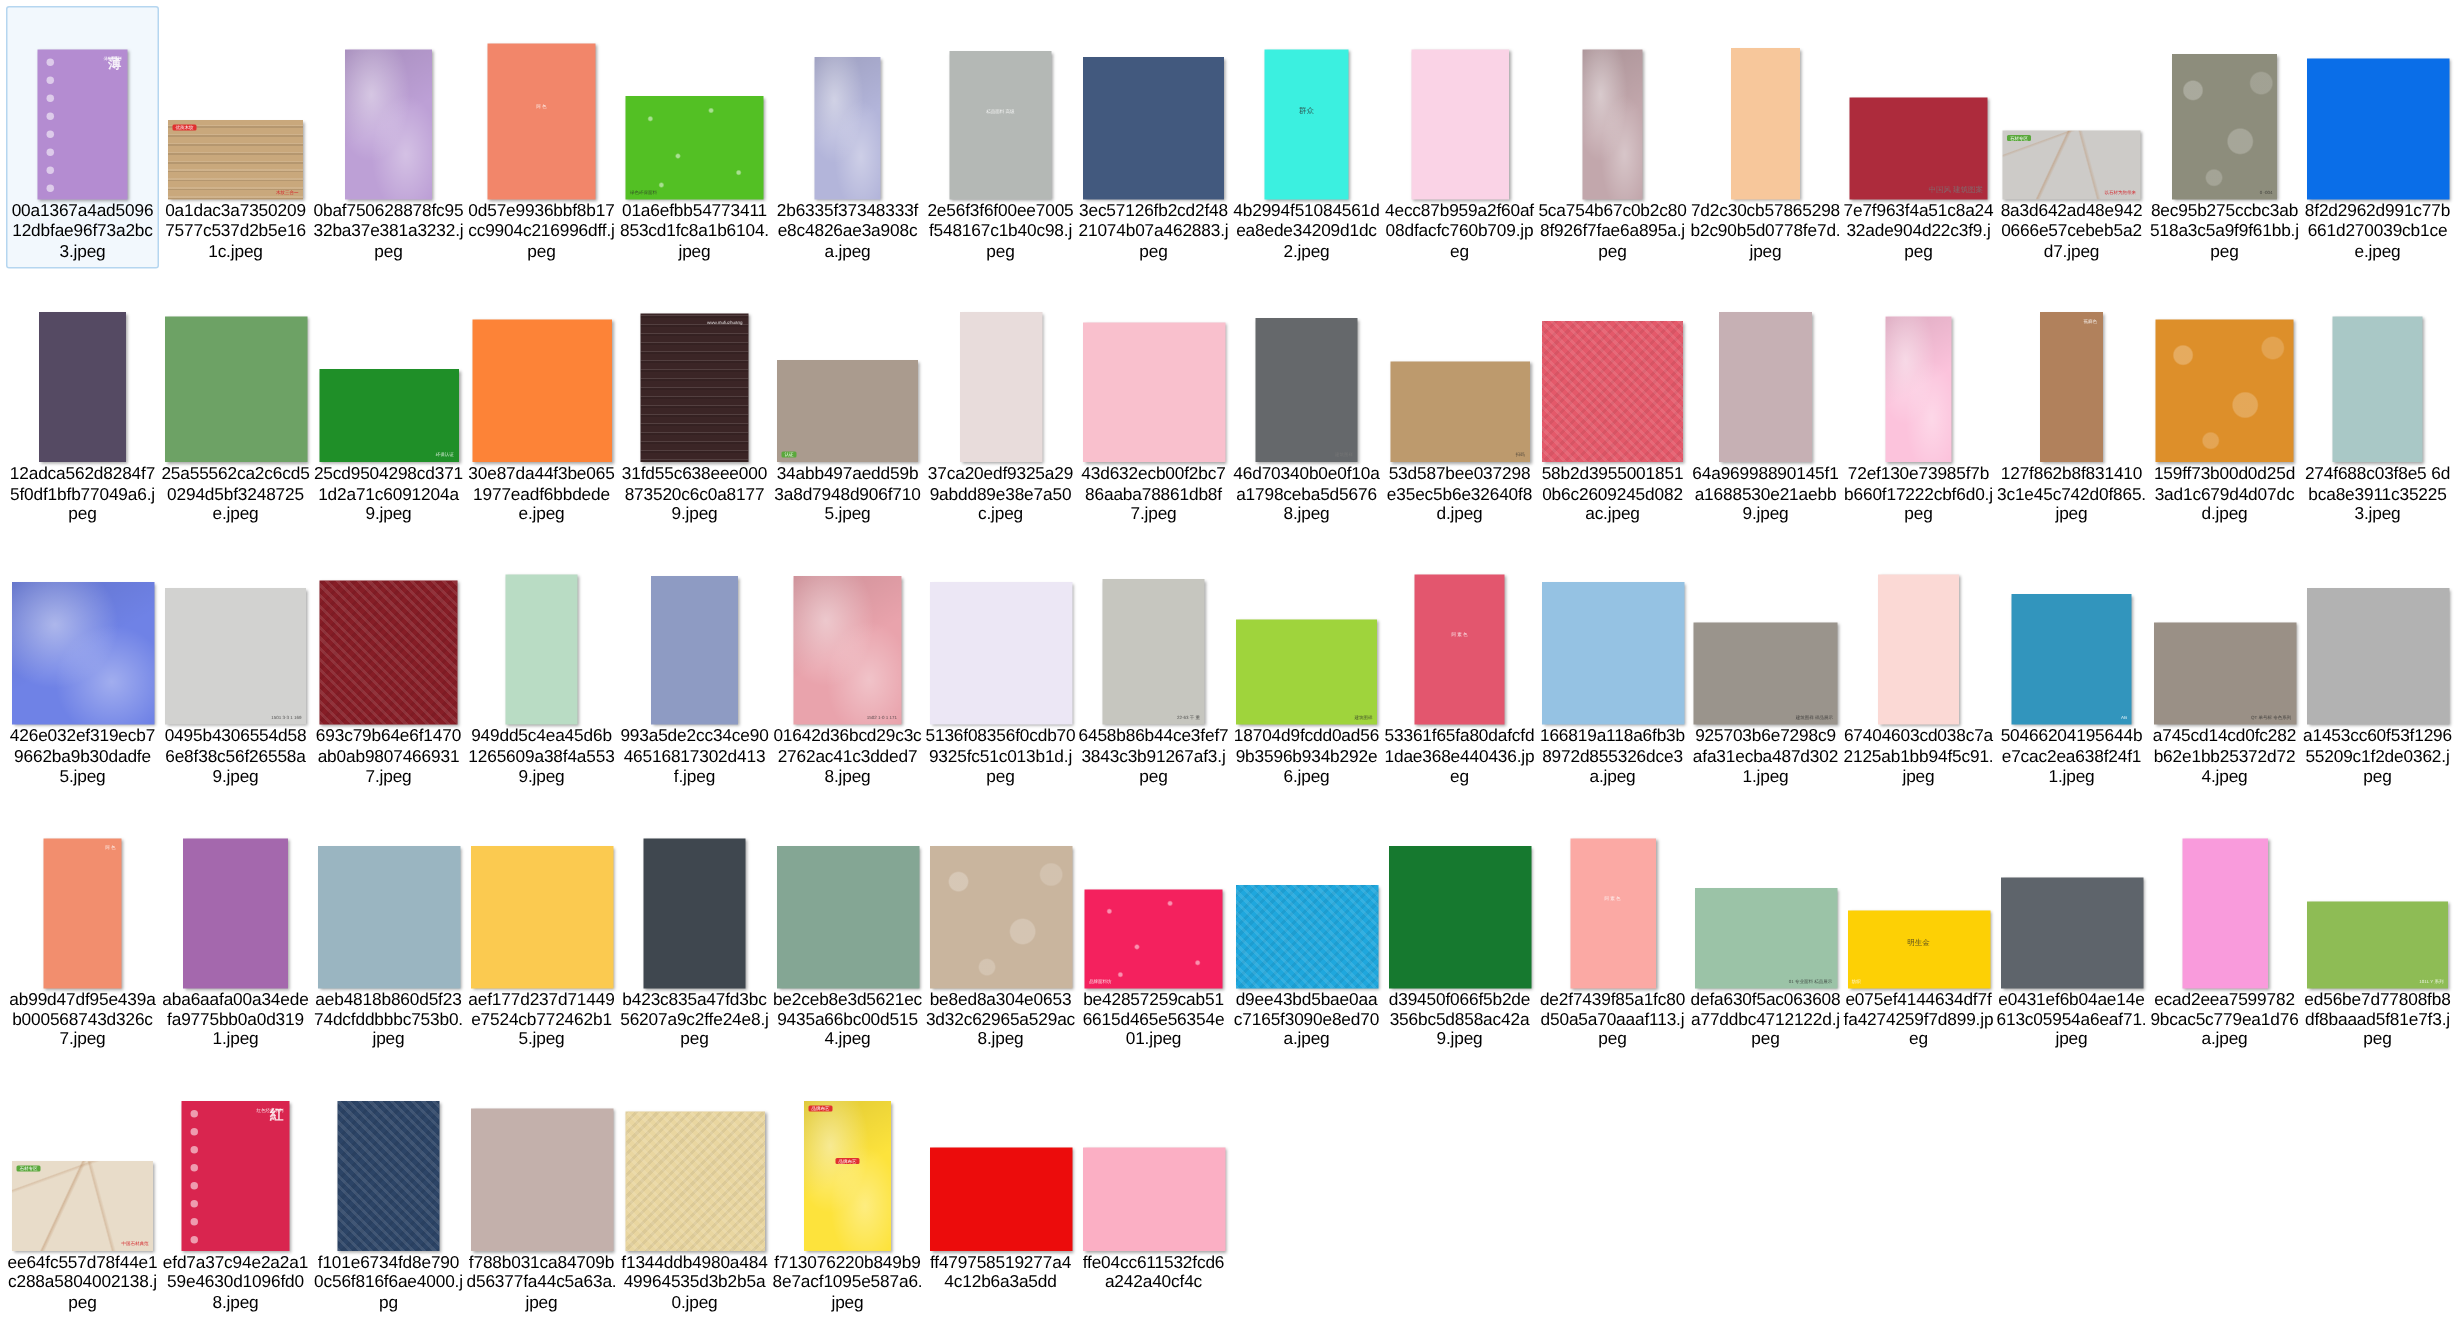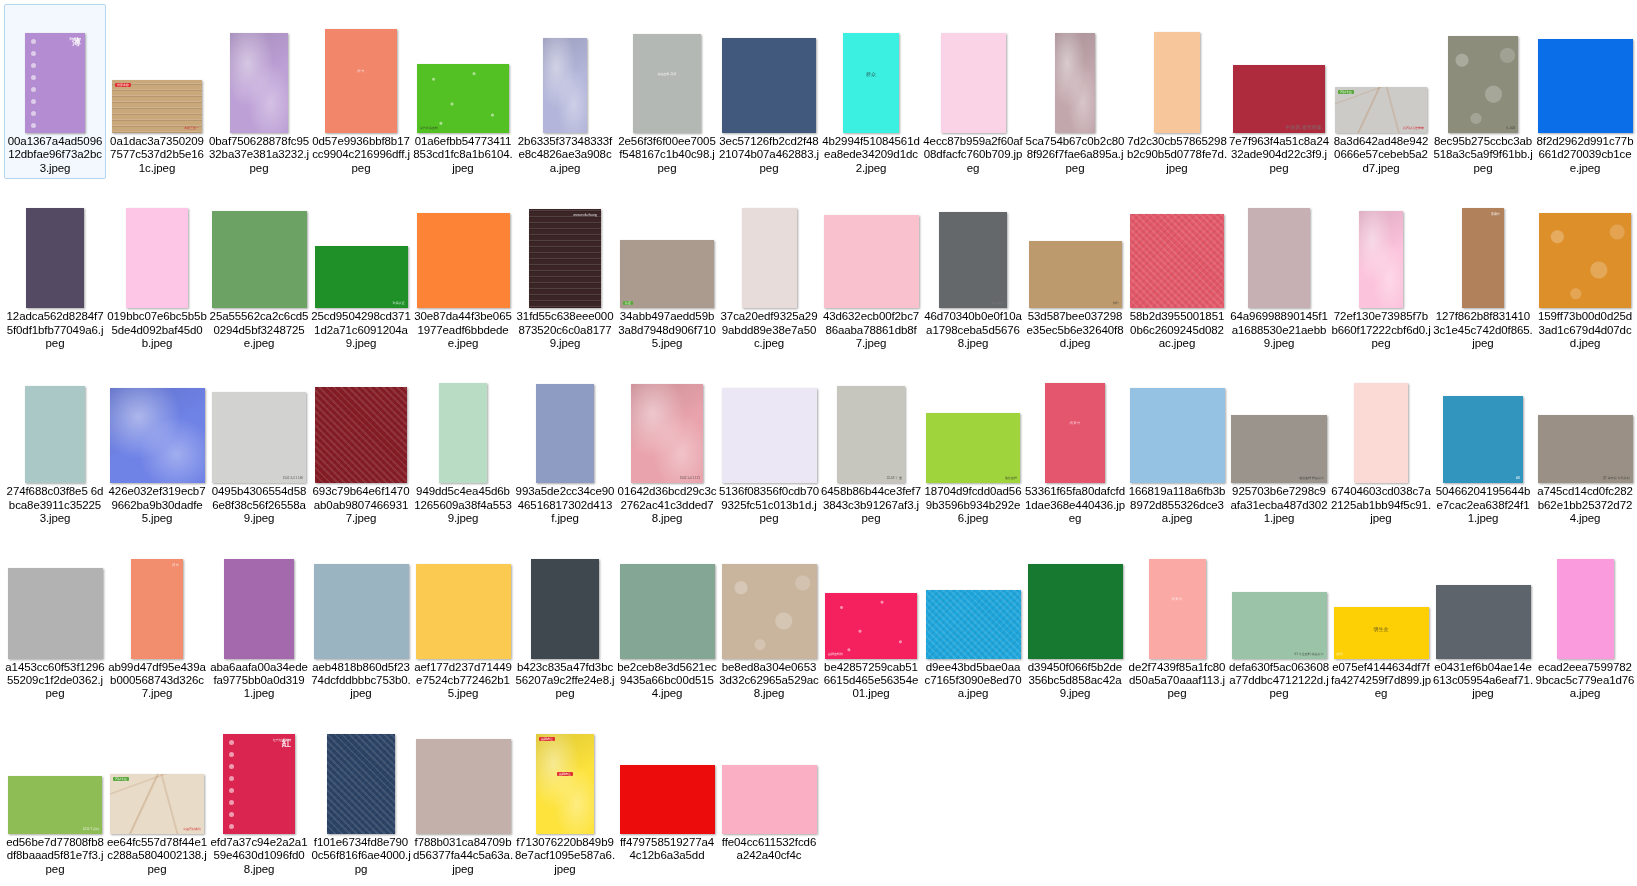--- a/index.html
+++ b/index.html
@@ -324,26 +324,20 @@
         <div class="file-label">8f2d2962d991c77b661d270039cb1cee.jpeg</div>
       </div>
       <div class="file-tile">
         <div class="thumb-box">
           <div class="thumb" style="width: 58px; height: 100px; background: rgb(85, 74, 99);"></div>
         </div>
         <div class="file-label">12adca562d8284f75f0df1bfb77049a6.jpeg</div>
       </div>
       <div class="file-tile">
         <div class="thumb-box">
-          <div class="thumb" style="width: 62px; height: 100px; background: rgb(253, 198, 230);"></div>
-        </div>
-        <div class="file-label">019bbc07e6bc5b5b5de4d092baf45d0b.jpeg</div>
-      </div>
-      <div class="file-tile">
-        <div class="thumb-box">
           <div class="thumb" style="width: 95px; height: 97px; background: rgb(109, 162, 101);"></div>
         </div>
         <div class="file-label">25a55562ca2c6cd50294d5bf3248725e.jpeg</div>
       </div>
       <div class="file-tile">
         <div class="thumb-box">
           <div class="thumb" style="width: 93px; height: 62px; background: rgb(31, 143, 40);">
             <span class="mk mk-br mk-white">环保认证</span>
           </div>
         </div>
@@ -713,20 +707,28 @@
         <div class="file-label">f101e6734fd8e7900c56f816f6ae4000.jpg</div>
       </div>
       <div class="file-tile">
         <div class="thumb-box">
           <div class="thumb" style="width: 95px; height: 95px; background: rgb(195, 176, 171);"></div>
         </div>
         <div class="file-label">f788b031ca84709bd56377fa44c5a63a.jpeg</div>
       </div>
       <div class="file-tile">
         <div class="thumb-box">
+          <div class="thumb" style="width: 93px; height: 93px; background: rgb(233, 214, 160);">
+            <div class="cloth"></div>
+          </div>
+        </div>
+        <div class="file-label">f1344ddb4980a48449964535d3b2b5a0.jpeg</div>
+      </div>
+      <div class="file-tile">
+        <div class="thumb-box">
           <div class="thumb" style="width: 58px; height: 100px; background: rgb(253, 227, 60);">
             <div class="silk"></div>
             <span class="mk mk-tl mk-badge">品牌布艺</span>
             <span class="mk mk-c mk-badge">品牌布艺</span>
           </div>
         </div>
         <div class="file-label">f713076220b849b98e7acf1095e587a6.jpeg</div>
       </div>
       <div class="file-tile">
         <div class="thumb-box">

